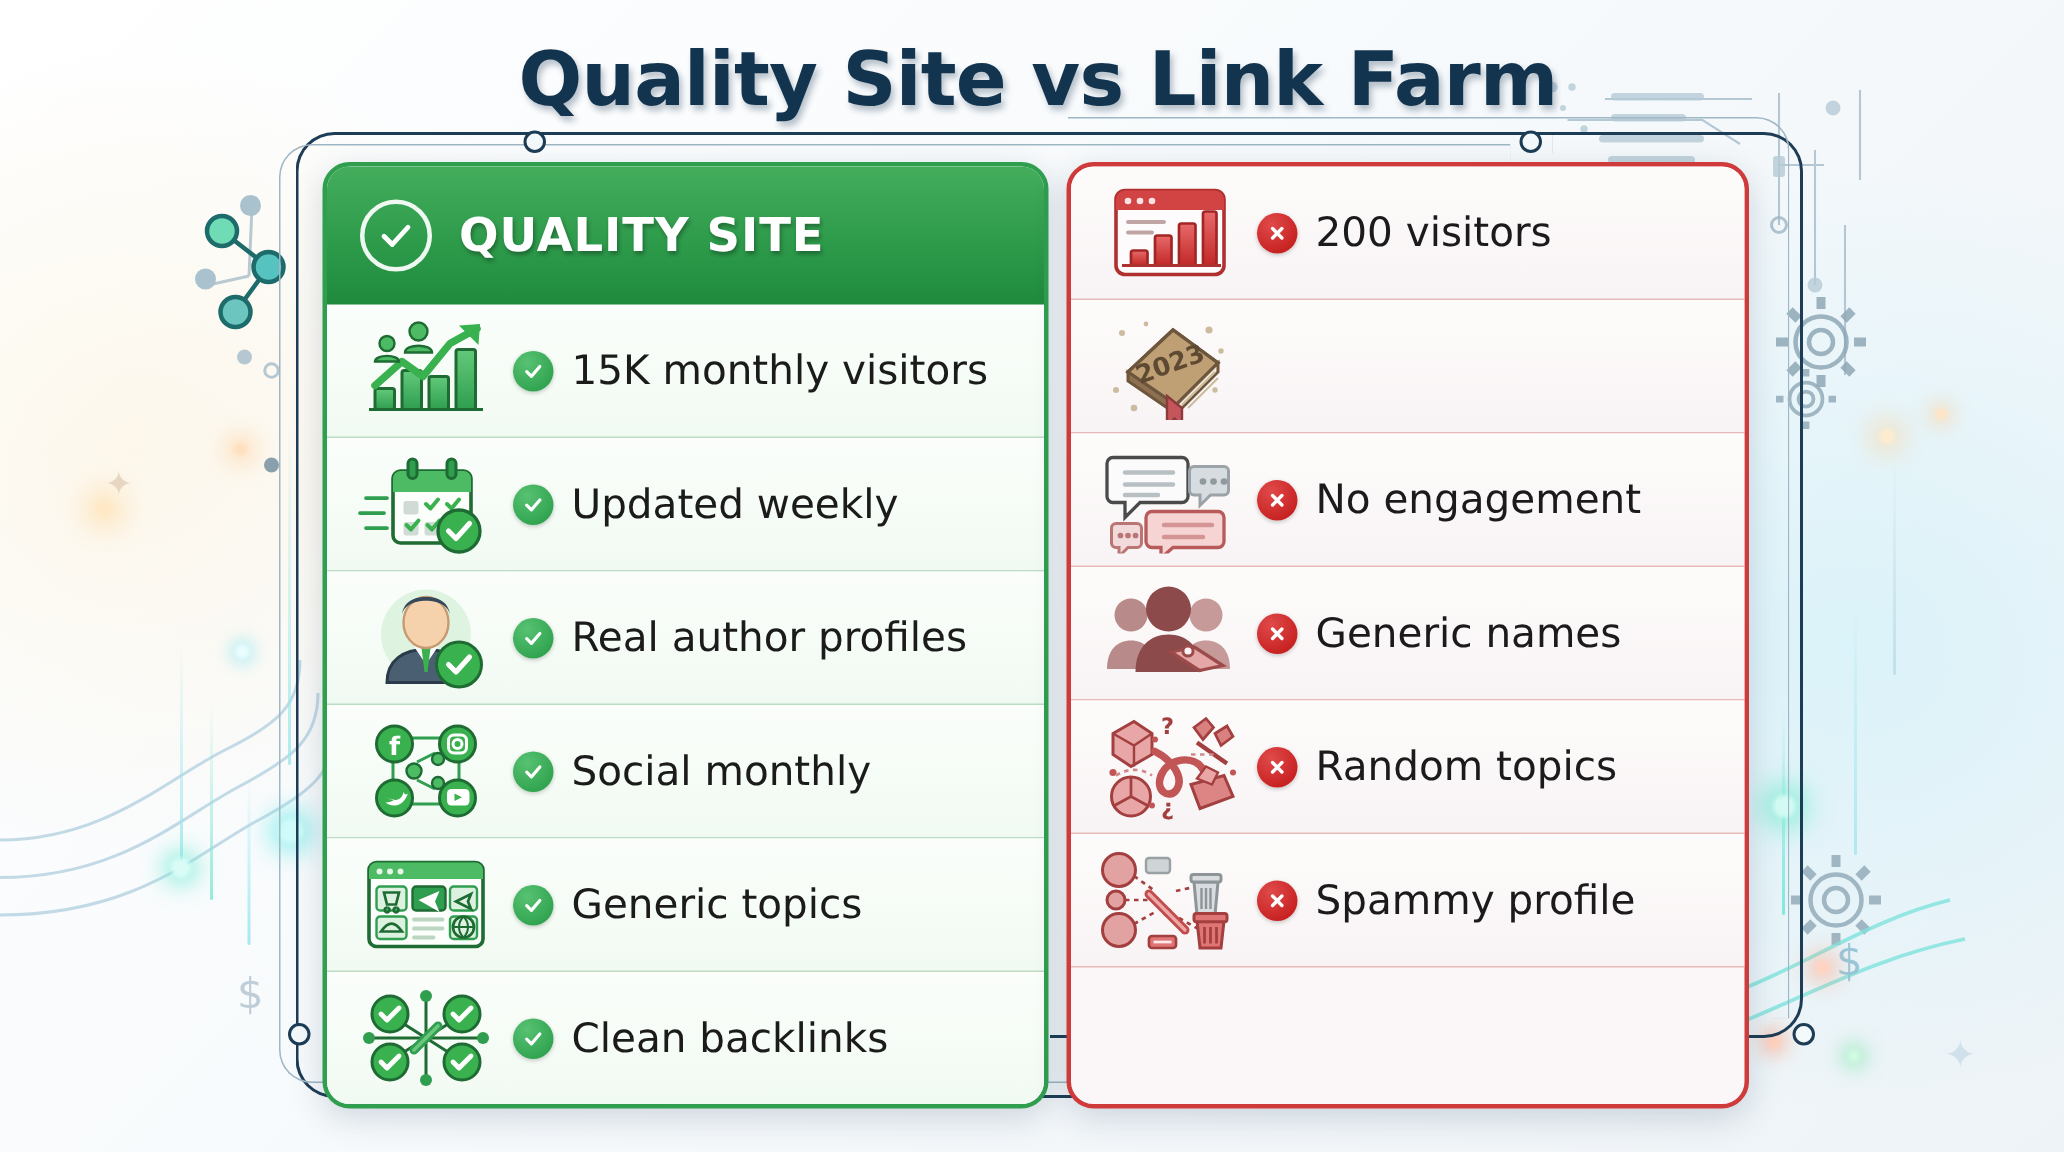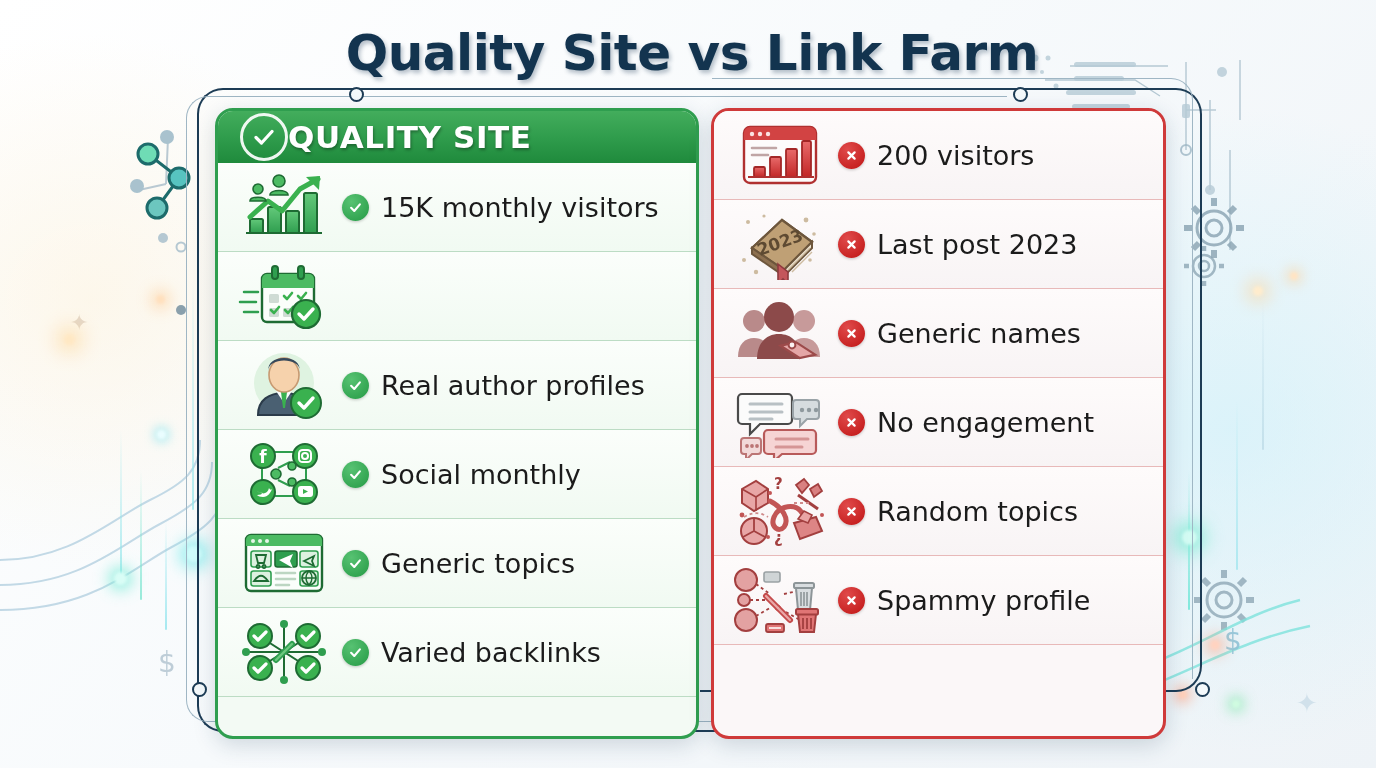--- a/index.html
+++ b/index.html
@@ -35,21 +35,21 @@
 
   
   .card{
     position:absolute;top:108px;height:625px;border-radius:18px;overflow:hidden;
     box-shadow:0 6px 22px rgba(30,60,90,.18);
   }
   .card.good{left:215px;width:478px;border:3px solid #2f9e4f;background:#f3faf4;}
   .card.bad{left:711px;width:449px;border:3px solid #cf3a3a;background:#fbf7f8;}
 
   .card-head{
-    height:52px;display:flex;align-items:center;padding:0 22px;
+    height:92px;display:flex;align-items:center;gap:18px;padding:0 22px;
     color:#fff;position:relative;
   }
   .card.good .card-head{background:linear-gradient(180deg,#43ad5c 0%,#2f9c4c 52%,#1f8a3c 100%);}
   .card.bad .card-head{background:linear-gradient(180deg,#dc4343 0%,#cf2d2d 52%,#bb1e1e 100%);}
   .card-head .ring{
     width:42px;height:42px;border-radius:50%;border:3px solid rgba(255,255,255,.92);
     display:flex;align-items:center;justify-content:center;flex:0 0 auto;
   }
   .card-head .ring svg{width:24px;height:24px;}
   .head-label{
@@ -264,20 +264,28 @@
           <g fill="none" stroke="#3ab14f" stroke-width="2.6" stroke-linecap="round" stroke-linejoin="round">
             <path d="M46 36 l3 3 l5 -6"></path>
               <path d="M60 36 l3 3 l5 -6"></path>
               <path d="M33 50 l3 3 l5 -6"></path>
               <path d="M47 50 l3 3 l5 -6"></path>
           </g>
           <circle cx="68" cy="54" r="14" fill="#3ab14f" stroke="#1e6b33" stroke-width="2.2"></circle>
           <path d="M61 54 l5 5 l9 -10" fill="none" stroke="#fff" stroke-width="3.4" stroke-linecap="round" stroke-linejoin="round"></path>
         </svg>
       </span>
+      <span class="row-body">
+        <span class="badge ok">
+          <svg viewBox="0 0 24 24" fill="none" stroke="#fff" stroke-width="3.4" stroke-linecap="round" stroke-linejoin="round">
+              <path d="M5 12.5 L10 17.5 L19 7"></path>
+            </svg>
+        </span>
+        <span class="row-text">Updated weekly</span>
+      </span>
     </div>
 
     <div class="row">
       <span class="row-icon">
         <svg viewBox="0 0 92 72">
           <circle cx="46" cy="34" r="30" fill="#dff3e1"></circle>
           <path d="M20 66 c0-15 11-22 26-22 s26 7 26 22 z" fill="#4a6072" stroke="#2b3b4a" stroke-width="2"></path>
           <path d="M38 42 l8 12 l8 -12 l-8 -4 z" fill="#fbfdfd"></path>
           <path d="M43 43 h6 l-2 16 h-2 z" fill="#3ab14f"></path>
           <ellipse cx="46" cy="26" rx="15" ry="17" fill="#f6d2ac" stroke="#c79a72" stroke-width="1.6"></ellipse>
@@ -401,21 +409,21 @@
               <path d="M46 36 l8 -8"></path>
           </g>
         </svg>
       </span>
       <span class="row-body">
         <span class="badge ok">
           <svg viewBox="0 0 24 24" fill="none" stroke="#fff" stroke-width="3.4" stroke-linecap="round" stroke-linejoin="round">
               <path d="M5 12.5 L10 17.5 L19 7"></path>
             </svg>
         </span>
-        <span class="row-text">Varied backlinks</span>
+        <span class="row-text">Clean backlinks</span>
       </span>
     </div>
 
   </div>
 </div>
 
 <div class="card bad">
   <div class="rows">
 
     <div class="row">
@@ -470,57 +478,20 @@
           <path d="M18 40 L48 12 L78 34 L50 62 Z" fill="#bfa075" stroke="#6d563c" stroke-width="2.2"></path>
           <path d="M18 40 L50 62 L50 68 L18 46 Z" fill="#8d7050" stroke="#6d563c" stroke-width="2"></path>
           <path d="M50 62 L78 34 L78 40 L50 68 Z" fill="#f0e6d4" stroke="#6d563c" stroke-width="2"></path>
           <g stroke="#cdbba0" stroke-width="1.4">
               <path d="M54 62 L76 40 M58 64 L78 44"></path>
             </g>
           <path d="M44 56 l10 8 l0 12 l-5 -5 l-5 5 z" fill="#c4565b" stroke="#8d3a3e" stroke-width="1.6"></path>
           <text x="48" y="40" font-size="17" font-weight="bold" fill="#5e4a32" text-anchor="middle" transform="rotate(-20 48 40)" font-family="DejaVu Sans">2023</text>
         </svg>
       </span>
-      <span class="row-body">
-        <span class="badge no">
-          <svg viewBox="0 0 24 24" fill="none" stroke="#fff" stroke-width="3.6" stroke-linecap="round">
-              <path d="M7 7 L17 17 M17 7 L7 17"></path>
-            </svg>
-        </span>
-        <span class="row-text">Last post 2023</span>
-      </span>
-    </div>
-
-    <div class="row">
-      <span class="row-icon">
-        <svg viewBox="0 0 92 72">
-          <g fill="#b98a8a">
-              <circle cx="20" cy="24" r="11"></circle>
-              <path d="M4 60 c0-13 7-19 16-19 s16 6 16 19 z"></path>
-            </g>
-          <g fill="#c79a9a">
-              <circle cx="70" cy="24" r="11"></circle>
-              <path d="M54 60 c0-13 7-19 16-19 s16 6 16 19 z"></path>
-            </g>
-          <g fill="#8c4a4a">
-              <circle cx="45" cy="20" r="15"></circle>
-              <path d="M23 62 c0-17 10-25 22-25 s22 8 22 25 z"></path>
-            </g>
-          <path d="M48 46 l16 0 l16 16 l-16 0 z" fill="#e4a6a6" stroke="#9c4a4a" stroke-width="2.2" transform="rotate(-12 60 54)"></path>
-          <circle cx="58" cy="48" r="3.4" fill="#fbf3f3" stroke="#9c4a4a" stroke-width="2"></circle>
-        </svg>
-      </span>
-      <span class="row-body">
-        <span class="badge no">
-          <svg viewBox="0 0 24 24" fill="none" stroke="#fff" stroke-width="3.6" stroke-linecap="round">
-              <path d="M7 7 L17 17 M17 7 L7 17"></path>
-            </svg>
-        </span>
-        <span class="row-text">Generic names</span>
-      </span>
     </div>
 
     <div class="row">
       <span class="row-icon">
         <svg viewBox="0 0 92 72">
           <path d="M8 8 h46 a4 4 0 0 1 4 4 v22 a4 4 0 0 1 -4 4 h-28 l-10 10 v-10 h-8 a4 4 0 0 1 -4 -4 v-22 a4 4 0 0 1 4 -4 z" fill="#fbfbfb" stroke="#4a4a4a" stroke-width="2.2"></path>
           <g stroke="#b8c0c4" stroke-width="3" stroke-linecap="round">
               <path d="M16 18 H48 M16 26 H48 M16 33 H38"></path>
             </g>
           <path d="M62 14 h20 a3 3 0 0 1 3 3 v13 a3 3 0 0 1 -3 3 h-9 l-7 7 v-7 h-4 a3 3 0 0 1 -3 -3 v-13 a3 3 0 0 1 3 -3 z" fill="#d6dcdf" stroke="#9aa3a8" stroke-width="2"></path>
@@ -541,20 +512,49 @@
             </g>
         </svg>
       </span>
       <span class="row-body">
         <span class="badge no">
           <svg viewBox="0 0 24 24" fill="none" stroke="#fff" stroke-width="3.6" stroke-linecap="round">
               <path d="M7 7 L17 17 M17 7 L7 17"></path>
             </svg>
         </span>
         <span class="row-text">No engagement</span>
+      </span>
+    </div>
+
+    <div class="row">
+      <span class="row-icon">
+        <svg viewBox="0 0 92 72">
+          <g fill="#b98a8a">
+              <circle cx="20" cy="24" r="11"></circle>
+              <path d="M4 60 c0-13 7-19 16-19 s16 6 16 19 z"></path>
+            </g>
+          <g fill="#c79a9a">
+              <circle cx="70" cy="24" r="11"></circle>
+              <path d="M54 60 c0-13 7-19 16-19 s16 6 16 19 z"></path>
+            </g>
+          <g fill="#8c4a4a">
+              <circle cx="45" cy="20" r="15"></circle>
+              <path d="M23 62 c0-17 10-25 22-25 s22 8 22 25 z"></path>
+            </g>
+          <path d="M48 46 l16 0 l16 16 l-16 0 z" fill="#e4a6a6" stroke="#9c4a4a" stroke-width="2.2" transform="rotate(-12 60 54)"></path>
+          <circle cx="58" cy="48" r="3.4" fill="#fbf3f3" stroke="#9c4a4a" stroke-width="2"></circle>
+        </svg>
+      </span>
+      <span class="row-body">
+        <span class="badge no">
+          <svg viewBox="0 0 24 24" fill="none" stroke="#fff" stroke-width="3.6" stroke-linecap="round">
+              <path d="M7 7 L17 17 M17 7 L7 17"></path>
+            </svg>
+        </span>
+        <span class="row-text">Generic names</span>
       </span>
     </div>
 
     <div class="row">
       <span class="row-icon">
         <svg viewBox="0 0 92 72">
           <path d="M8 14 L22 6 L34 14 L34 28 L20 36 L8 28 Z" fill="#e8a6a6" stroke="#a33f3f" stroke-width="2"></path>
           <path d="M8 14 L22 22 L34 14 M22 22 V36" fill="none" stroke="#a33f3f" stroke-width="1.6"></path>
           <circle cx="20" cy="56" r="13" fill="#e8a6a6" stroke="#a33f3f" stroke-width="2"></circle>
           <path d="M20 43 v13 l11 6 M20 56 l-11 6" fill="none" stroke="#a33f3f" stroke-width="1.8"></path>

